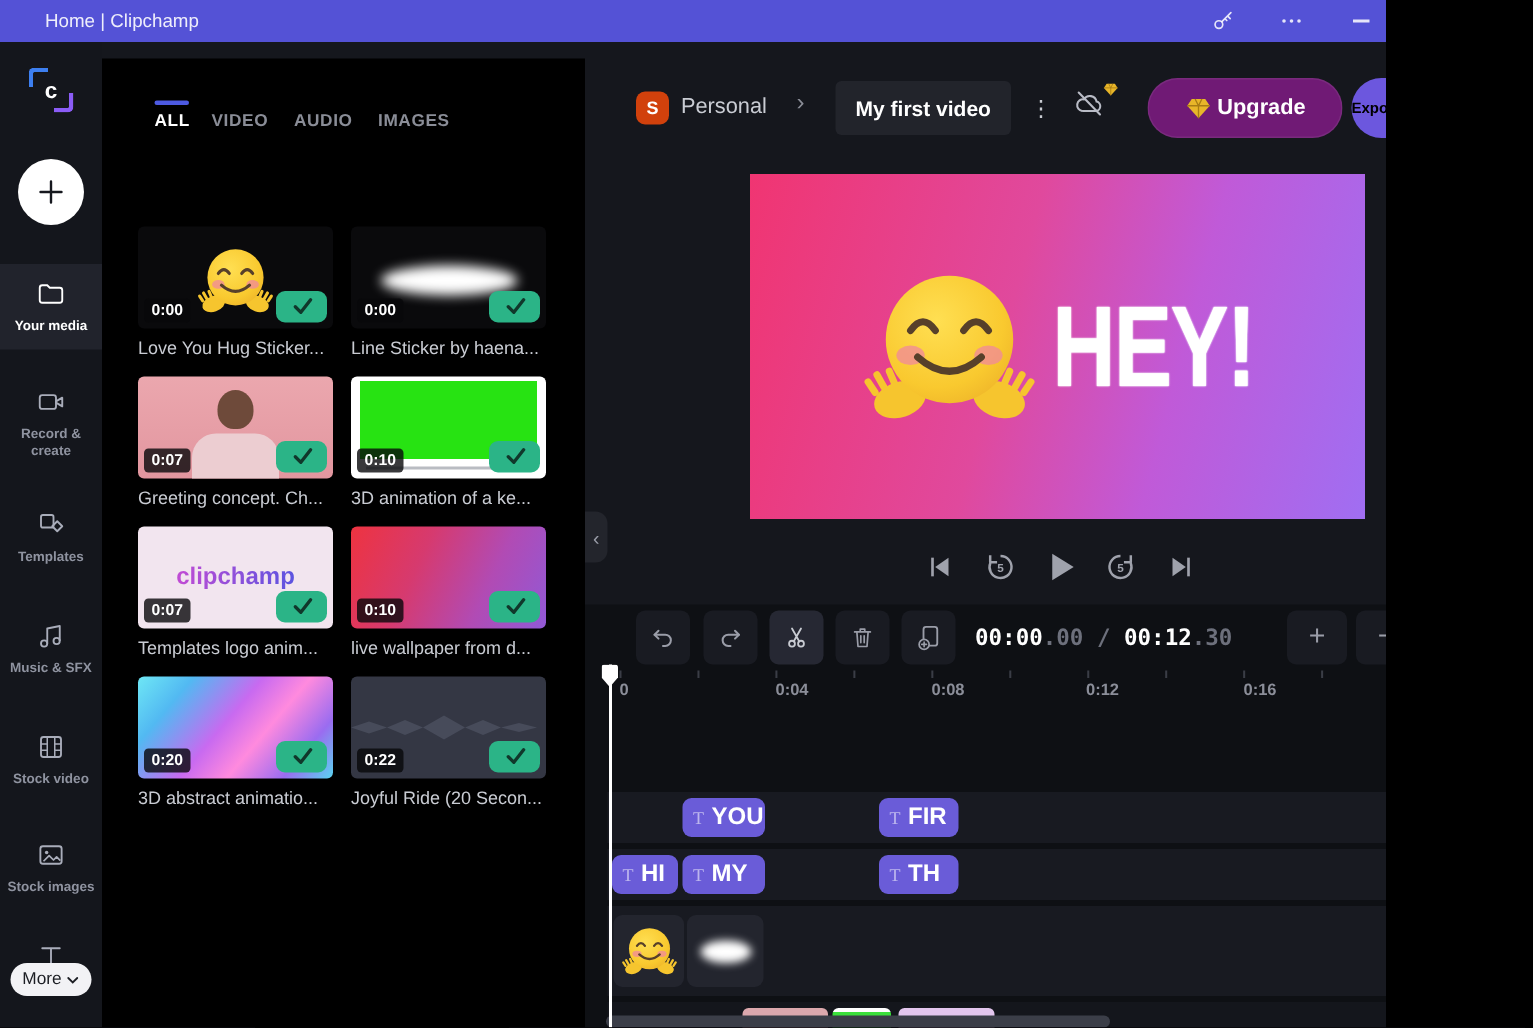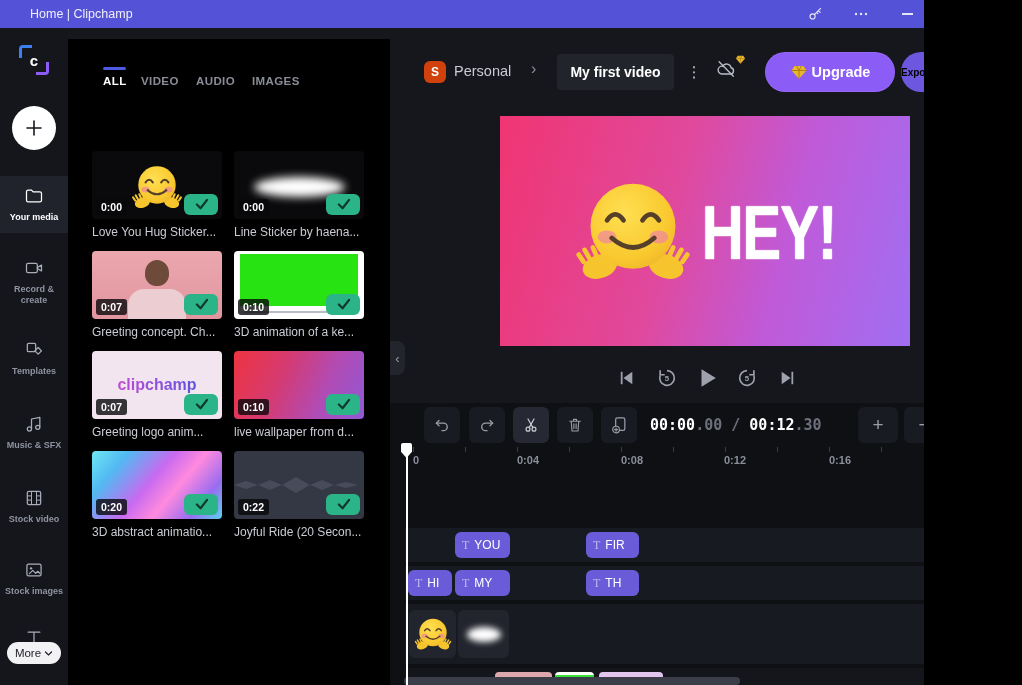--- a/index.html
+++ b/index.html
@@ -54,21 +54,21 @@
   .cloudblob { position:absolute; left:15%; right:15%; top:26px; height:20px; background:#fff; border-radius:50%; filter:blur(4px); }
 
   
   .avatar { left:424px; top:61px; width:22px; height:22px; border-radius:6px; background:#d1410c; color:#fff; font-size:12px; font-weight:700; display:flex; align-items:center; justify-content:center; }
   .workspace { left:454px; top:63px; font-size:14.5px; color:#c9ccd3; cursor:pointer; }
   .crumb-sep { left:531px; top:60px; font-size:16px; color:#8a8d97; }
   .proj-title { left:557px; top:54px; width:117px; height:36px; background:#22242b; border-radius:4px; color:#fff; font-size:14px; font-weight:600; display:flex; align-items:center; justify-content:center; cursor:text; }
   .kebab { left:686px; top:58px; width:16px; height:28px; color:#c9ccd3; font-size:15px; display:flex; align-items:center; justify-content:center; cursor:pointer; }
   .cloudoff { left:714px; top:58px; width:30px; height:28px; color:#b9bcc6; cursor:pointer; }
   .gem-badge { position:absolute; right:-2px; top:-4px; }
-  .upgrade { left:765px; top:52px; width:130px; height:40px; border-radius:20px; background:#8b5cf6; border:1px solid rgba(255,255,255,.07); color:#fff; font-size:14.5px; font-weight:700; display:flex; align-items:center; justify-content:center; gap:4px; cursor:pointer; }
+  .upgrade { left:765px; top:52px; width:130px; height:40px; border-radius:20px; background:#701a75; border:1px solid rgba(255,255,255,.07); color:#fff; font-size:14.5px; font-weight:700; display:flex; align-items:center; justify-content:center; gap:4px; cursor:pointer; }
   .export { left:901px; top:52px; width:108px; height:40px; border-radius:20px; background:#6c57de; color:#000000; font-size:10px; font-weight:700; display:flex; align-items:center; justify-content:flex-start; gap:7px; cursor:pointer; }
 
   
   .stage { left:500px; top:116px; width:410px; height:230px; background:linear-gradient(105deg,#f03572,#e0499d 42%,#c05ad8 68%,#a06ef2); display:flex; align-items:center; justify-content:center; gap:10px; }
   .hey { color:#fff; font-size:58px; font-weight:700; letter-spacing:-1px; transform:scale(1.0,1.32); text-shadow:0 0 1px #fff,0 0 1px #fff; }
   .ratio-badge { left:938px; top:117px; width:50px; height:24px; border:1px solid #c9ccd3; border-radius:3px; color:#fff; font-size:12px; font-weight:600; display:flex; align-items:center; justify-content:center; background:rgba(21,23,29,.5); cursor:pointer; }
   .pcontrols { left:612px; top:362px; width:190px; height:32px; display:flex; align-items:center; justify-content:space-between; color:#9fa2ac; }
   .pbtn { width:30px; height:30px; display:flex; align-items:center; justify-content:center; cursor:pointer; }
   .help { left:947px; top:328px; width:40px; height:40px; border-radius:50%; background:#fff; display:flex; align-items:center; justify-content:center; cursor:pointer; box-shadow:0 2px 6px rgba(0,0,0,.4); }
   .help .q { position:relative; color:#4152d0; font-size:23px; font-weight:800; line-height:1; }
@@ -81,21 +81,21 @@
   .ibtn { position:absolute; top:407px; width:36px; height:36px; border-radius:6px; background:#191b22; color:#9a9da8; display:flex; align-items:center; justify-content:center; cursor:pointer; }
   .ibtn.hl { background:#262833; color:#c9ccd3; }
   .timecode { left:650px; top:416px; font-family:"DejaVu Sans Mono", monospace; font-size:15px; color:#6d707c; font-weight:bold; }
   .timecode b { color:#fff; }
   .ruler { left:405px; top:447px; width:617px; height:26px; cursor:pointer; }
   .ruler .ticks { position:absolute; left:0; top:0; width:100%; height:5px; background:repeating-linear-gradient(90deg,#3a3d46 0 1px,transparent 1px 52px); background-position-x:8px; }
   .rlabel { position:absolute; top:7px; font-size:11px; font-weight:600; color:#8b8e99; }
   .band { position:absolute; left:405px; width:617px; background:#181a21; }
   .tclip { position:absolute; height:26px; border-radius:6px; background:#6a5cd8; color:#fff; display:flex; align-items:center; padding-left:7px; gap:5px; overflow:hidden; cursor:pointer; }
   .tclip .tmark { font-family:"Liberation Serif", serif; font-size:12px; color:rgba(255,255,255,.55); }
-  .tclip .tlabel { font-size:12px; font-weight:400; white-space:nowrap; }
+  .tclip .tlabel { font-size:16px; font-weight:700; white-space:nowrap; }
   .sclip { position:absolute; top:610px; height:48px; border-radius:6px; background:#23252e; display:flex; align-items:center; justify-content:center; overflow:hidden; cursor:pointer; }
   .strip { position:absolute; top:672px; height:13px; border-radius:4px 4px 0 0; cursor:pointer; }
   .graybar { left:404px; top:677px; width:336px; height:8px; border-radius:4px; background:#3b3e48; cursor:pointer; }
   .playhead-line { left:406px; top:443px; width:2px; height:242px; background:#fff; z-index:30; }
   .playhead-flag { left:401px; top:443px; width:11px; height:15px; background:#fff; clip-path:polygon(0 0,100% 0,100% 58%,50% 100%,0 58%); border-radius:2px; z-index:31; cursor:grab; }
   svg { display:block; }
 </style>
 </head>
 <body>
 
@@ -294,21 +294,21 @@
       <div class="mitem">
         <div class="thumb t-clipchamp">
           <span class="cc">clipchamp</span>
           <span class="dur">0:07</span>
           <span class="check">
               <svg width="15" height="13">
                 <use href="#chk"></use>
               </svg>
             </span>
         </div>
-        <div class="mtitle">Greeting logo anim...</div>
+        <div class="mtitle">Templates logo anim...</div>
       </div>
 
       <div class="mitem">
         <div class="thumb t-wallpaper">
           <span class="dur">0:10</span>
           <span class="check">
               <svg width="15" height="13">
                 <use href="#chk"></use>
               </svg>
             </span>

